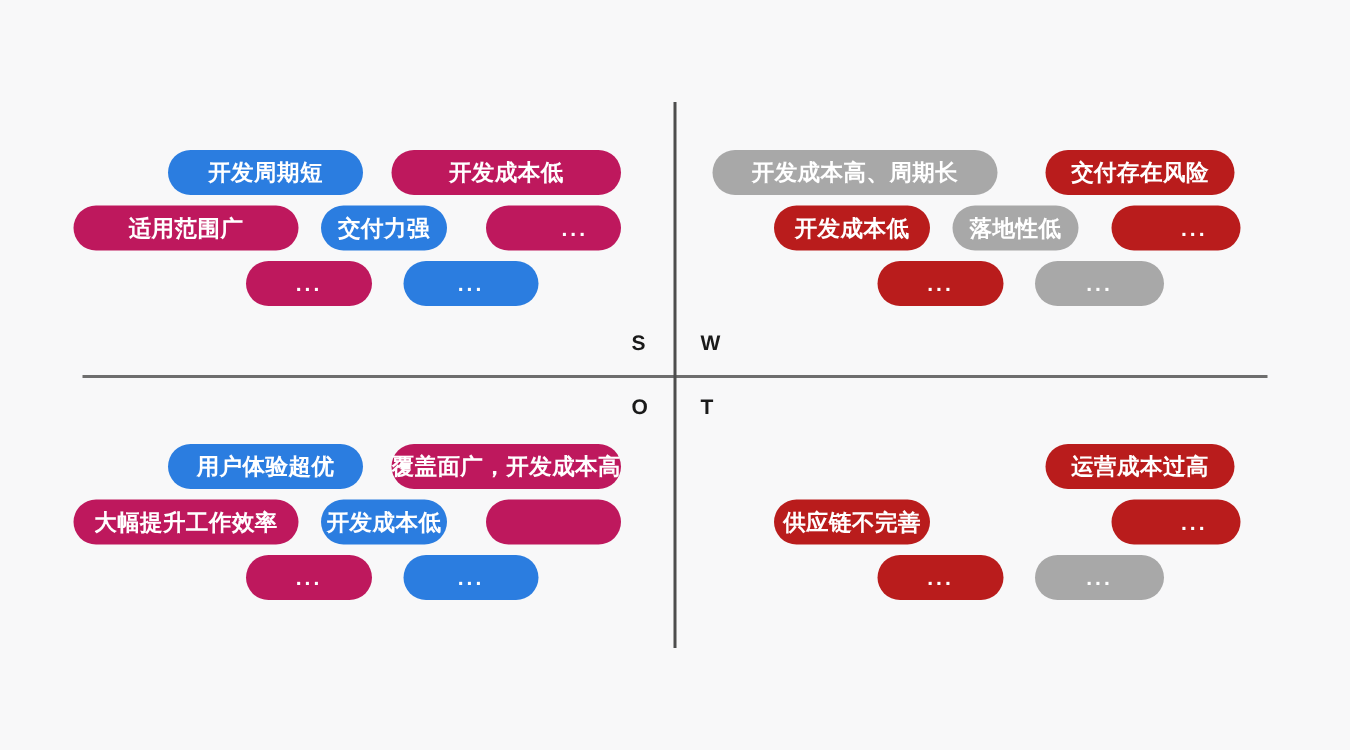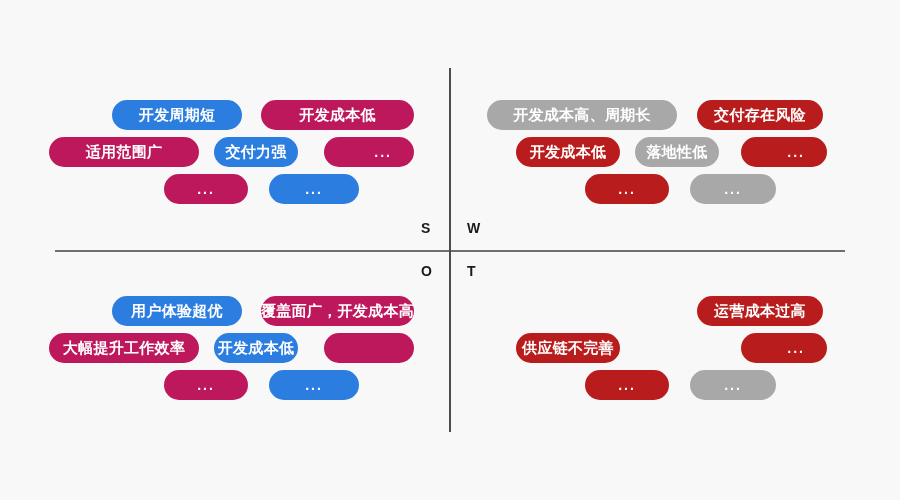--- a/index.html
+++ b/index.html
@@ -97,21 +97,21 @@
   <div class="pill c-blue" style="left:112px; top:100px; width:130px;">开发周期短</div>
   <div class="pill c-teal" style="left:261px; top:100px; width:153px;">开发成本低</div>
 
   <div class="pill c-teal" style="left:49px; top:137px; width:150px;">适用范围广</div>
   <div class="pill c-blue" style="left:214px; top:137px; width:84px;">交付力强</div>
   <div class="pill c-teal ellipsis align-right" style="left:324px; top:137px; width:90px;">...</div>
 
   <div class="pill c-teal ellipsis" style="left:164px; top:174px; width:84px;">...</div>
   <div class="pill c-blue ellipsis" style="left:269px; top:174px; width:90px;">...</div>
 
-  <div class="pill c-gray-dark" style="left:487px; top:100px; width:190px;">开发成本高、周期长</div>
+  <div class="pill c-gray-dark" style="left:475px; top:100px; width:190px;">开发成本高、周期长</div>
   <div class="pill c-gray-light" style="left:697px; top:100px; width:126px;">交付存在风险</div>
 
   <div class="pill c-gray-light" style="left:516px; top:137px; width:104px;">开发成本低</div>
   <div class="pill c-gray-dark" style="left:635px; top:137px; width:84px;">落地性低</div>
   <div class="pill c-gray-light ellipsis align-right" style="left:741px; top:137px; width:86px;">...</div>
 
   <div class="pill c-gray-light ellipsis" style="left:585px; top:174px; width:84px;">...</div>
   <div class="pill c-gray-dark ellipsis" style="left:690px; top:174px; width:86px;">...</div>
 
   <div class="pill c-blue" style="left:112px; top:296px; width:130px;">用户体验超优</div>

